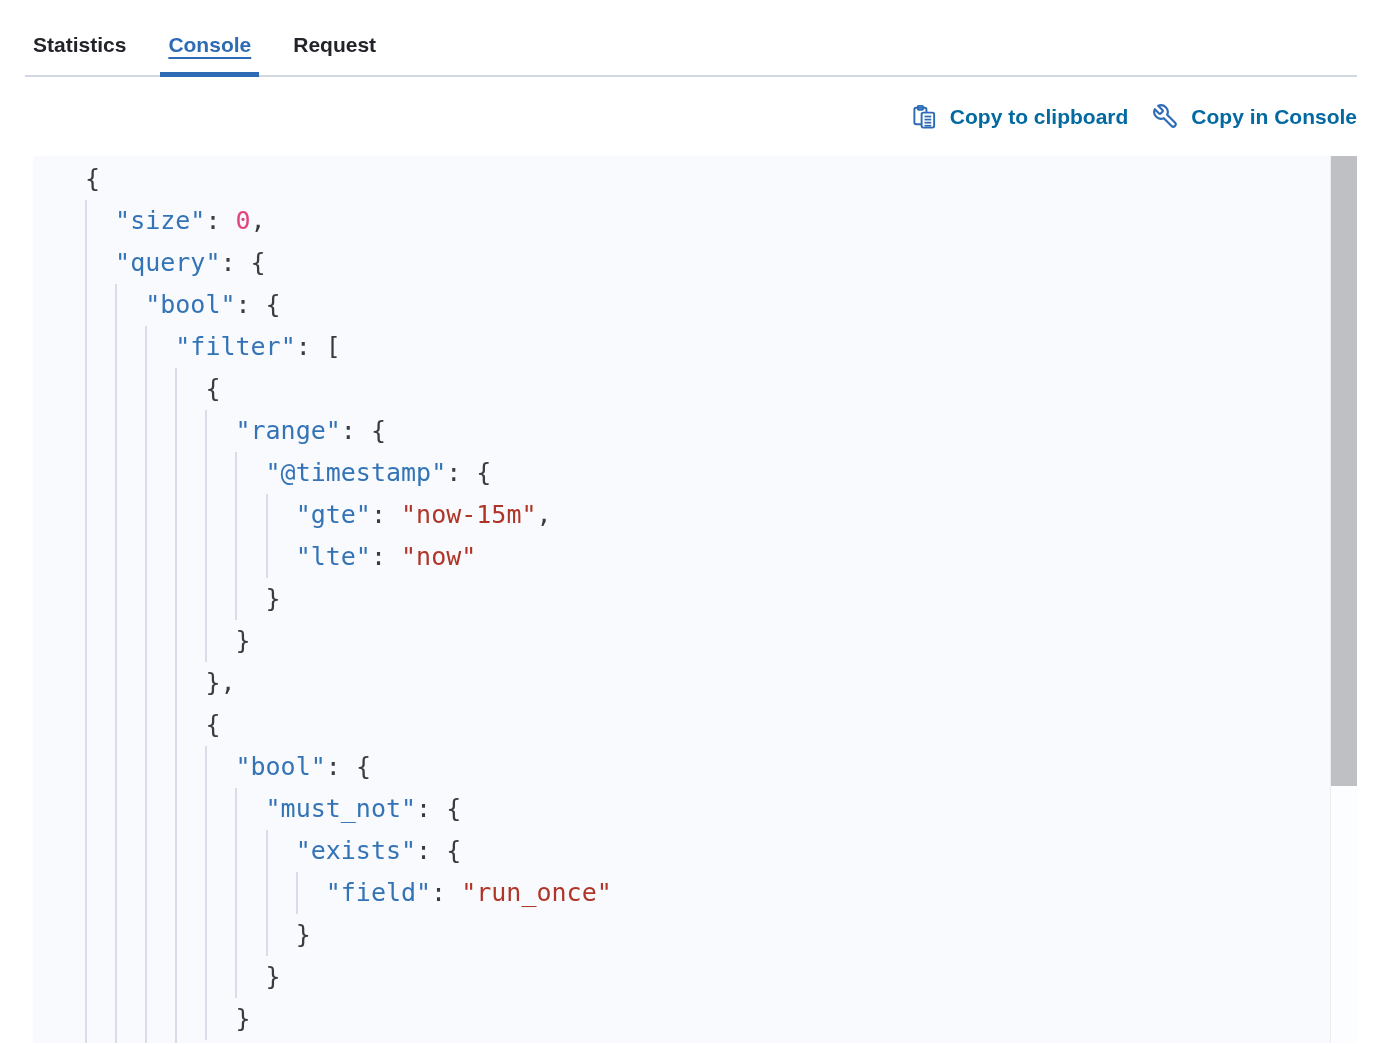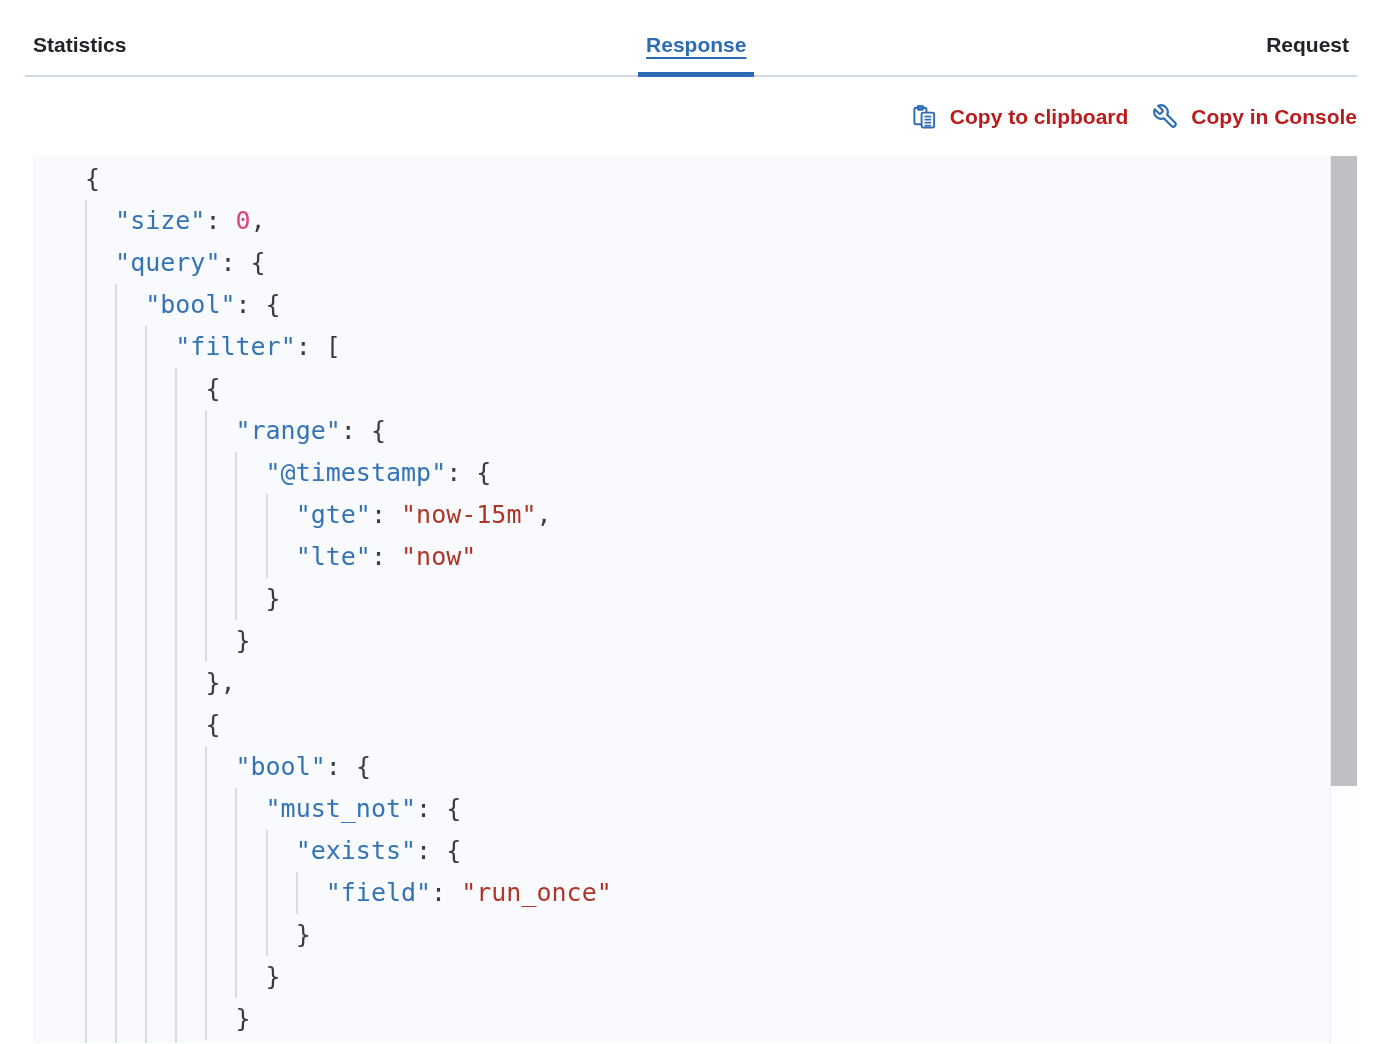--- a/index.html
+++ b/index.html
@@ -7,21 +7,20 @@
   body { font-family: "Liberation Sans", sans-serif; color: #22242a; }
 
   
   .tabs-row {
     display: flex;
     align-items: flex-end;
     gap: 26px;
     margin: 0 27px 0 25px;
     padding-top: 24px;
     border-bottom: 2px solid #d3d8e2;
-    justify-content: space-between;
   }
   .tab {
     background: none;
     border: none;
     cursor: pointer;
     font-family: "Liberation Sans", sans-serif;
     font-size: 21px;
     font-weight: 700;
     color: #22242a;
     padding: 8px 8px 17px 8px;
@@ -43,21 +42,21 @@
     display: flex;
     justify-content: flex-end;
     align-items: center;
     gap: 24px;
     margin: 0 27px 0 33px;
   }
   .action-link {
     display: inline-flex;
     align-items: center;
     gap: 12px;
-    color: #b91c1c;
+    color: #0369a1;
     font-size: 21px;
     font-weight: 600;
     text-decoration: none;
     cursor: pointer;
   }
   .action-link .icon { display: inline-flex; }
   .action-link svg { display: block; }
 
   
   .codeblock {
@@ -110,21 +109,21 @@
     cursor: default;
   }
 </style>
 </head>
 <body>
 
 <div class="page">
 
   <nav class="tabs-row">
     <button class="tab">Statistics</button>
-    <button class="tab active">Response</button>
+    <button class="tab active">Console</button>
     <button class="tab">Request</button>
   </nav>
 
   <div class="actions-row">
     <a class="action-link">
       <span class="icon">
         <svg width="27" height="27" viewBox="0 0 28 28" fill="none" stroke="#2d6cb5" stroke-width="2">
           <rect x="3.5" y="5" width="12.5" height="17" rx="1.8"></rect>
           <rect x="7" y="3" width="5.5" height="4" rx="1"></rect>
           <rect x="11" y="10" width="13" height="15.5" rx="1.8" fill="#ffffff"></rect>

